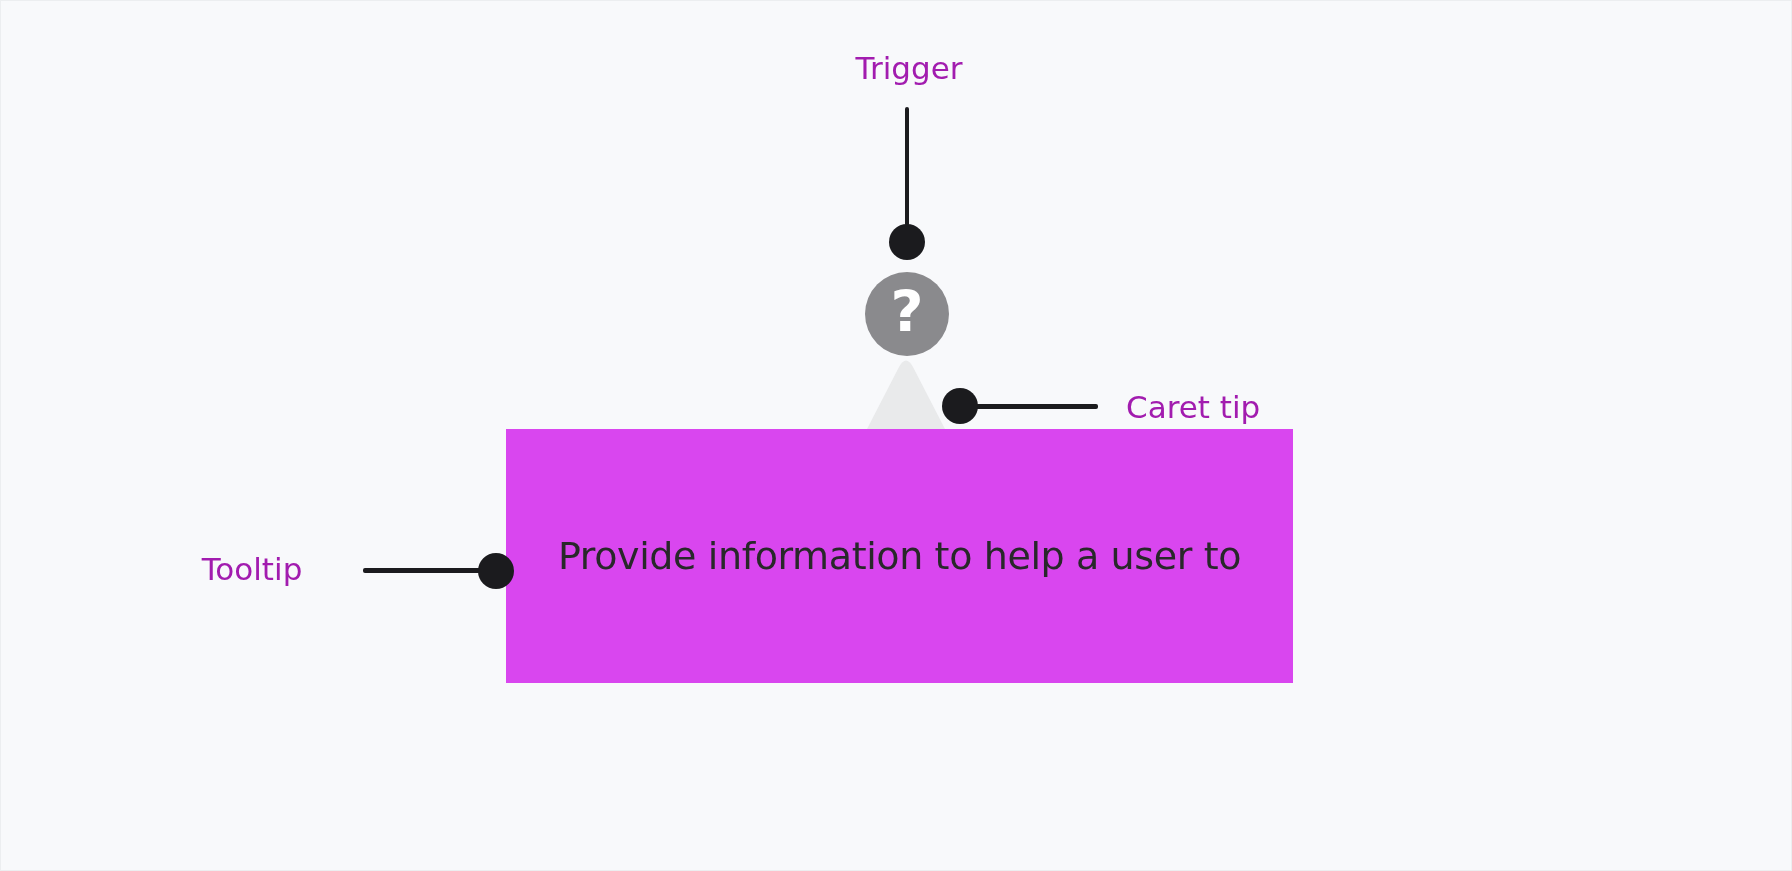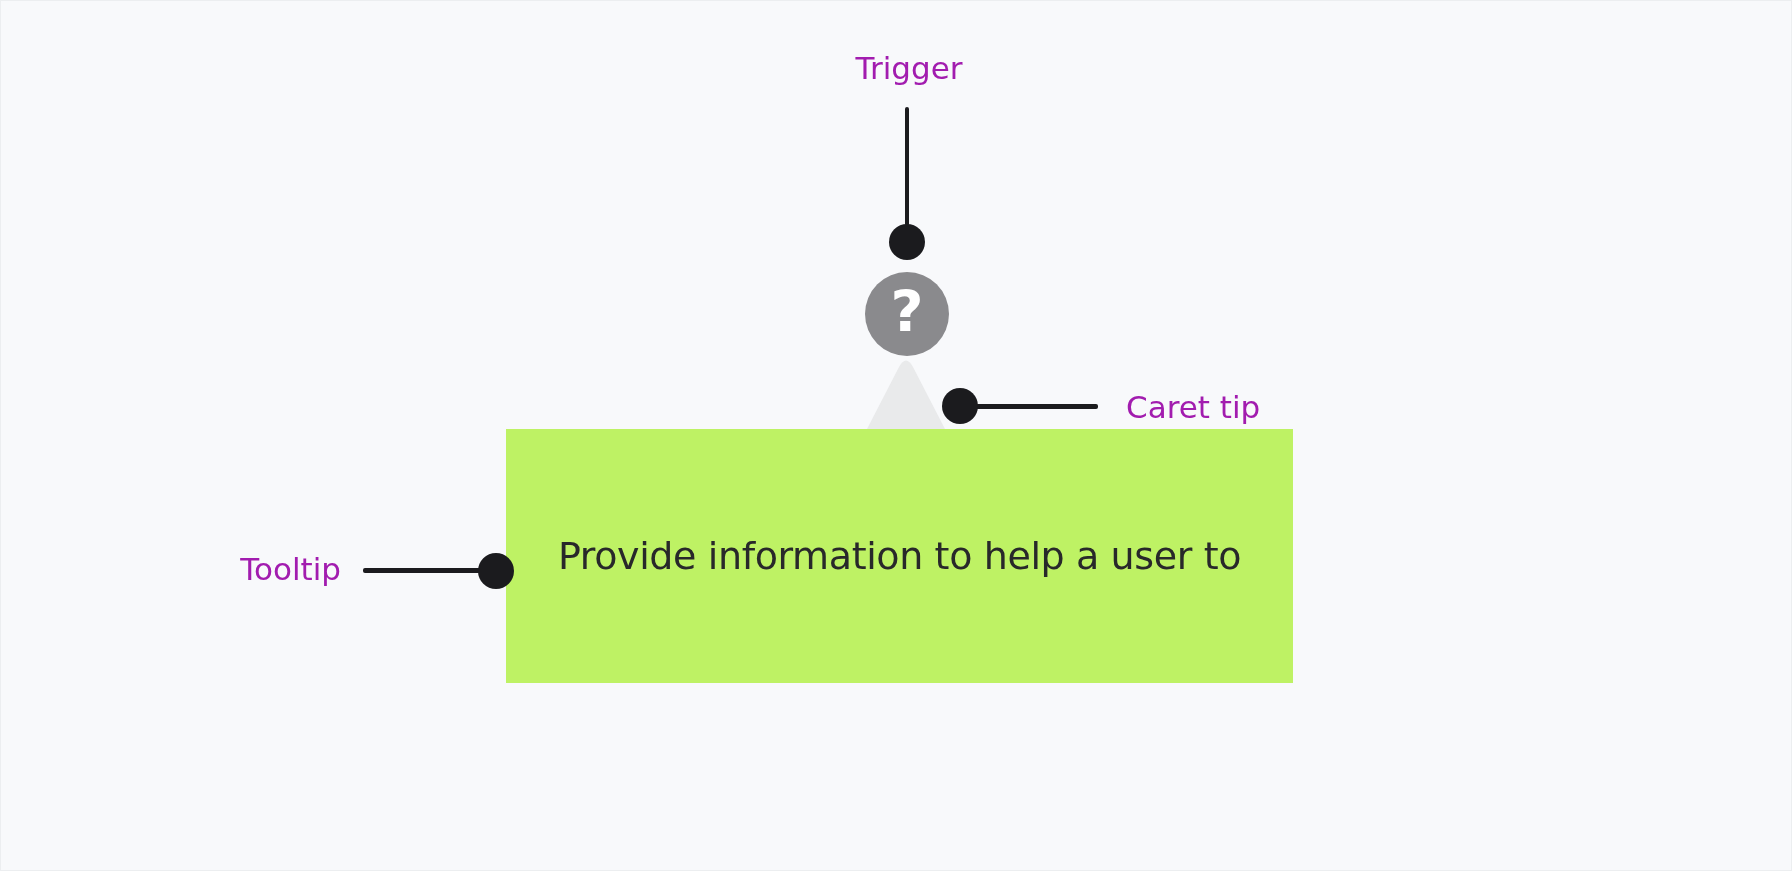--- a/index.html
+++ b/index.html
@@ -30,24 +30,24 @@
     left: 908px;
     top: 50px;
     transform: translateX(-50%);
   }
   .carettip-label {
     left: 1104px;
     top: 389px;
     margin-left: 21px;
   }
   .tooltip-label {
-    left: 138px;
+    left: 150px;
     top: 551px;
     width: 202px;
-    text-align: right;
+    text-align: center;
   }
 
   
   .connector-v {
     position: absolute;
     width: 4px;
     background: #1b1b1e;
     border-radius: 2px;
   }
   .connector-h {
@@ -103,21 +103,21 @@
     width: 80px;
     height: 72px;
     z-index: 1;
   }
   .tooltip-bubble {
     position: absolute;
     left: 505px;
     top: 428px;
     width: 787px;
     height: 254px;
-    background: #bef264;
+    background: #d946ef;
     display: flex;
     flex-direction: column;
     align-items: center;
     justify-content: center;
     z-index: 0;
   }
   .tooltip-text-line {
     font-size: 38px;
     line-height: 54px;
     color: #28282a;

